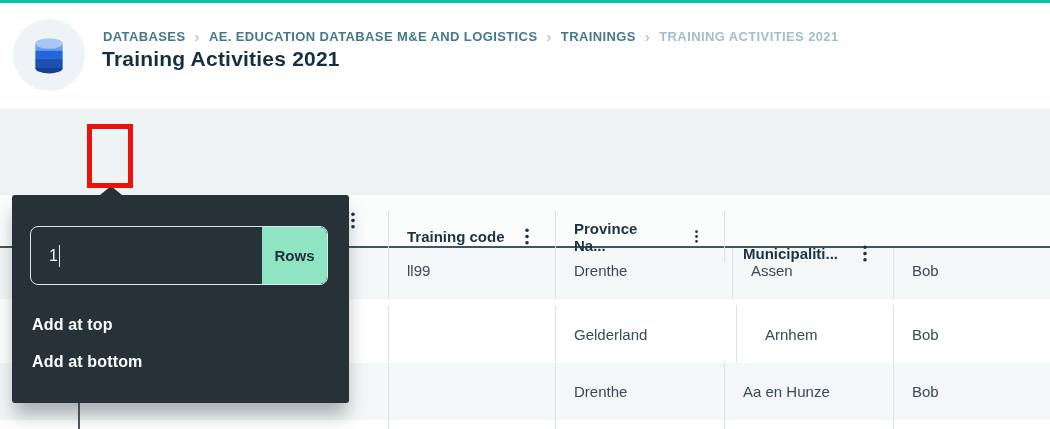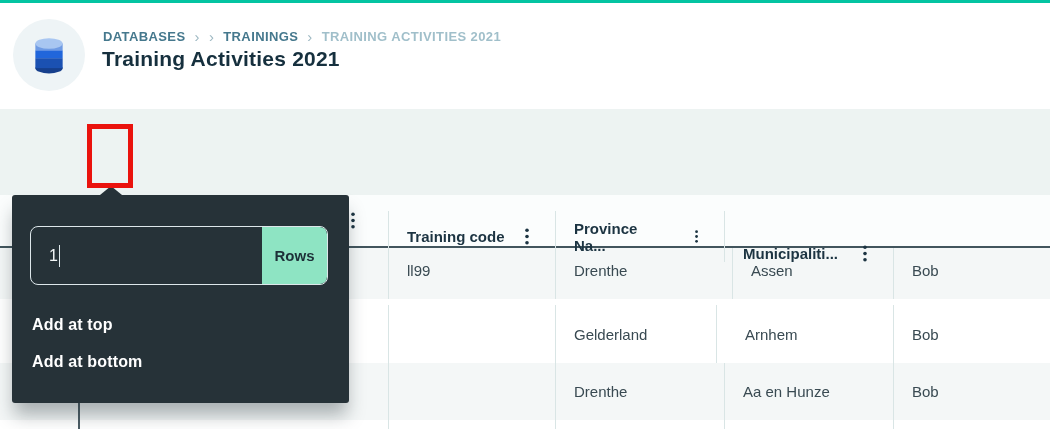--- a/index.html
+++ b/index.html
@@ -117,20 +117,21 @@
         <ellipse cx="18" cy="32.5" rx="13" ry="5" fill="#163f8c"></ellipse>
         <rect x="5" y="23" width="26" height="9.5" fill="#1b51b2"></rect>
         <rect x="5" y="15.5" width="26" height="7.5" fill="#2166db"></rect>
         <rect x="5" y="9" width="26" height="6.5" fill="#6f9be4"></rect>
         <ellipse cx="18" cy="9" rx="13" ry="5" fill="#a8c6f1"></ellipse>
       </svg>
     </div>
     <div class="breadcrumb">
       <span class="crumb">DATABASES</span>
       <span class="crumb-sep">›</span>
+      <span class="crumb">AE. EDUCATION DATABASE M&amp;E AND LOGISTICS</span>
       <span class="crumb-sep">›</span>
       <span class="crumb">TRAININGS</span>
       <span class="crumb-sep">›</span>
       <span class="crumb current">TRAINING ACTIVITIES 2021</span>
     </div>
     <div class="page-title">Training Activities 2021</div>
   </div>
 
   <div class="toolbar">
     <div class="add-split">
@@ -228,21 +229,21 @@
 
     <div class="trow row-odd" style="top:47px; height:57px;">
       <div class="td" style="left:388px; width:167px;">ll99</div>
       <div class="td" style="left:555px; width:169px;">Drenthe</div>
       <div class="td" style="left:724px; width:169px;margin-left:8px;">Assen</div>
       <div class="td" style="left:893px; width:157px;">Bob</div>
     </div>
     <div class="trow row-even" style="top:110px; height:58px;">
       <div class="td" style="left:388px; width:167px;"></div>
       <div class="td" style="left:555px; width:169px;">Gelderland</div>
-      <div class="td" style="left:716px; width:169px;padding-left:28px;">Arnhem</div>
+      <div class="td" style="left:736px; width:169px;padding-left:28px;">Arnhem</div>
       <div class="td" style="left:893px; width:157px;">Bob</div>
     </div>
     <div class="trow row-odd" style="top:168px; height:57px;">
       <div class="td" style="left:388px; width:167px;"></div>
       <div class="td" style="left:555px; width:169px;">Drenthe</div>
       <div class="td" style="left:724px; width:169px;">Aa en Hunze</div>
       <div class="td" style="left:893px; width:157px;">Bob</div>
     </div>
     <div class="trow row-even" style="top:225px; height:9px;">
       <div class="td" style="left:388px; width:167px;"></div>

